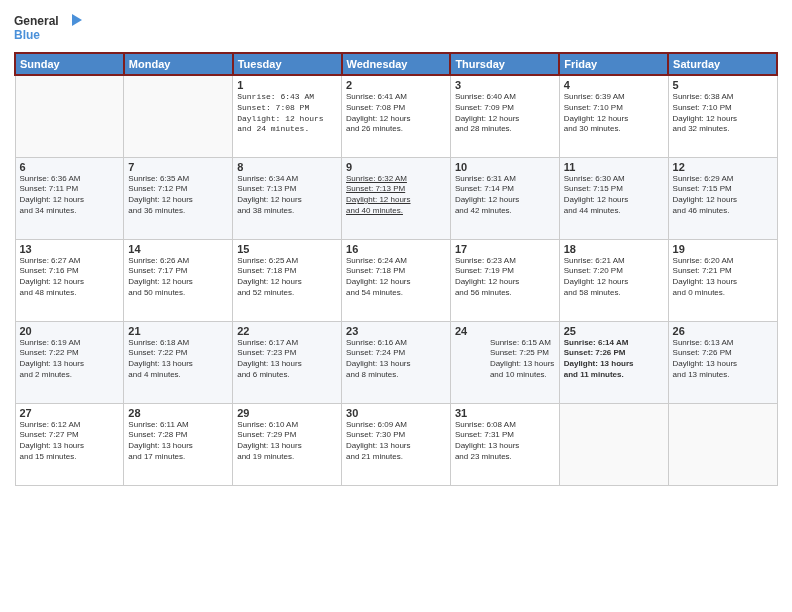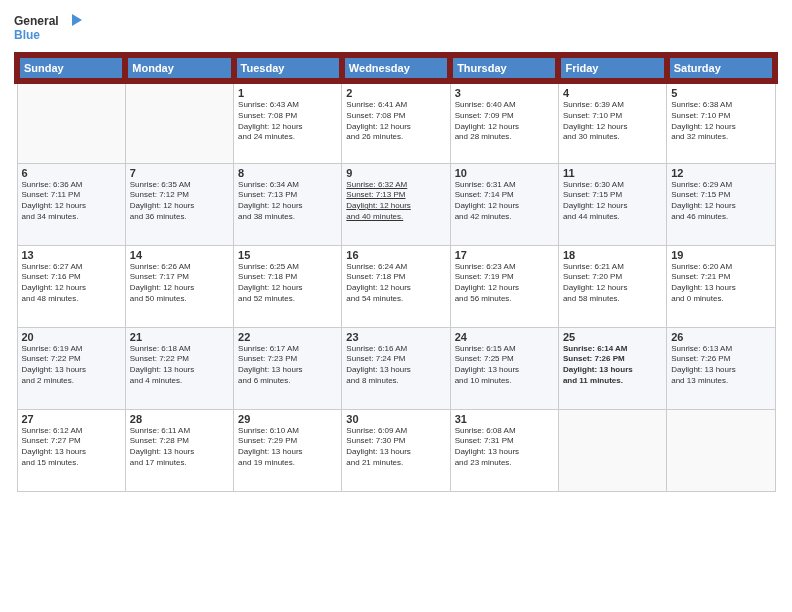--- a/index.html
+++ b/index.html
@@ -45,21 +45,21 @@
       border-collapse: collapse;
       table-layout: fixed;
     }
     .calendar th {
       background: #4a86c8;
       color: #fff;
       font-size: 11px;
       font-weight: bold;
       padding: 4px 4px;
       text-align: left;
-      border: 6px solid #7f1d1d;
+      border: 2px solid #7f1d1d;
     }
     .calendar td {
       border: 1px solid #ccc;
       vertical-align: top;
       padding: 3px 4px;
       font-size: 8.5px;
       color: #333;
       height: 82px;
       background: #fff;
     }
@@ -110,21 +110,21 @@
           <th>Friday</th>
           <th>Saturday</th>
         </tr>
     </thead>
     <tbody id="calendar-body">
     <tr>
           <td class="empty"></td>
           <td class="empty"></td>
           <td>
             <span class="day-num">1</span>
-            <div class="day-detail" style="white-space: pre-line;">Sunrise: 6:43 AM
+            <div class="day-detail" style="white-space: pre-line; font-family: Liberation Mono, monospace;">Sunrise: 6:43 AM
 Sunset: 7:08 PM
 Daylight: 12 hours
 and 24 minutes.</div>
           </td>
           <td>
             <span class="day-num">2</span>
             <div class="day-detail" style="white-space: pre-line;">Sunrise: 6:41 AM
 Sunset: 7:08 PM
 Daylight: 12 hours
 and 26 minutes.</div>
@@ -277,21 +277,21 @@
           </td>
           <td>
             <span class="day-num">23</span>
             <div class="day-detail" style="white-space: pre-line;">Sunrise: 6:16 AM
 Sunset: 7:24 PM
 Daylight: 13 hours
 and 8 minutes.</div>
           </td>
           <td>
             <span class="day-num">24</span>
-            <div class="day-detail" style="white-space: pre-line;">Sunrise: 6:15 AM
+            <div class="day-detail" style="white-space: pre-line; margin-left: 35px;">Sunrise: 6:15 AM
 Sunset: 7:25 PM
 Daylight: 13 hours
 and 10 minutes.</div>
           </td>
           <td>
             <span class="day-num">25</span>
             <div class="day-detail" style="white-space: pre-line; font-weight: bold;">Sunrise: 6:14 AM
 Sunset: 7:26 PM
 Daylight: 13 hours
 and 11 minutes.</div>

